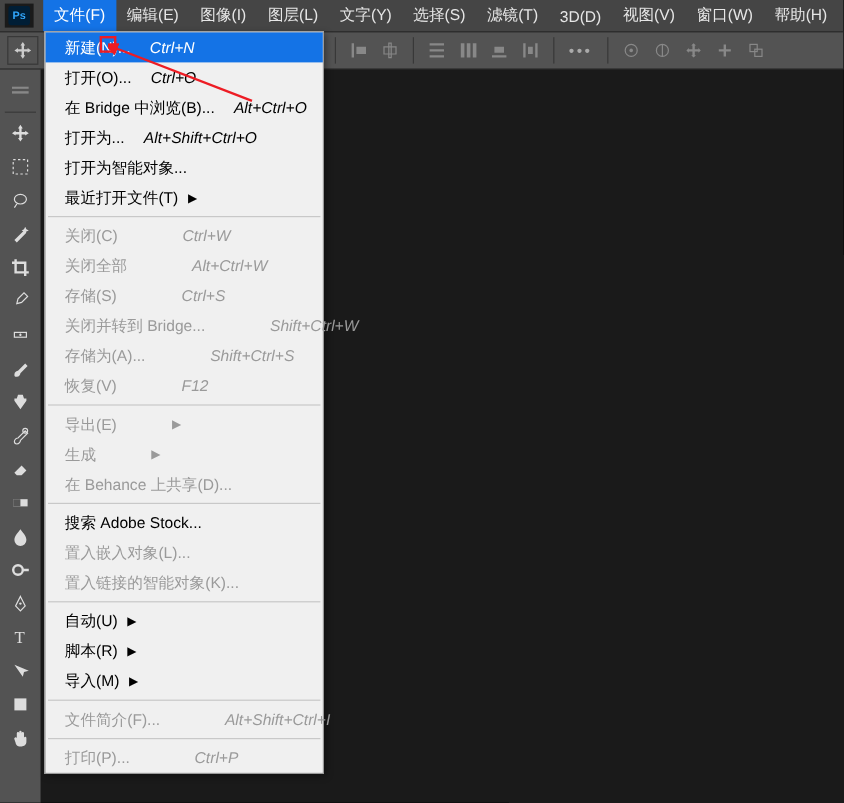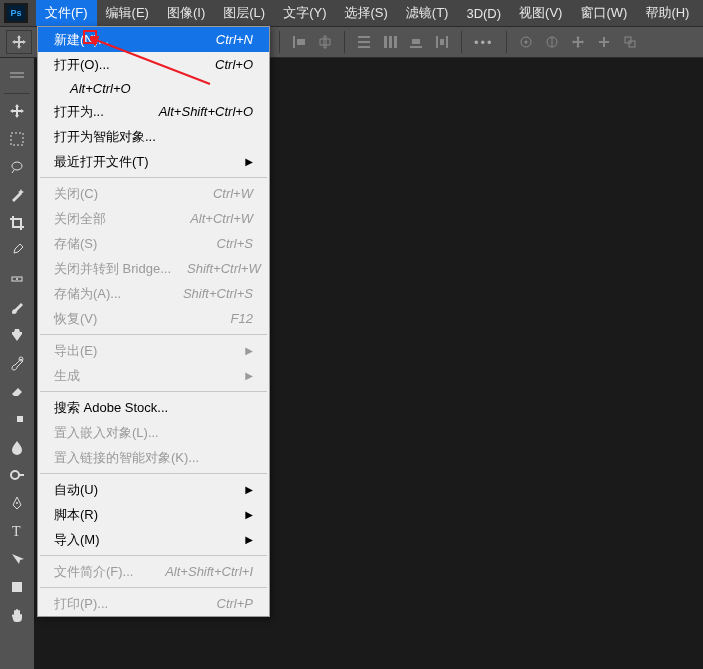--- a/index.html
+++ b/index.html
@@ -107,29 +107,28 @@
     background: #f0f0f0;
     border: 1px solid #9a9a9a;
     box-shadow: 2px 2px 6px rgba(0,0,0,.4);
     z-index: 100;
     color: #000;
     font-size: 13px;
   }
   .dd-item {
     padding: 3.5px 16px 3.5px 16px;
     display: flex;
-    justify-content: space-between;
     align-items: center;
     white-space: nowrap;
   }
   .dd-item.highlight {
     background: #1473e6;
     color: #fff;
   }
-  .dd-item.disabled { color: #9a9a9a; }
+  .dd-item.disabled { color: #9a9a9a; gap: 38px; }
   .dd-shortcut { padding-left: 16px; font-style: italic; }
   .dd-sep {
     height: 1px; background: #c8c8c8; margin: 3px 2px;
   }
   .dd-arrow {
     font-size: 10px; color: #000; margin-left: 8px;
   }
   .dd-item.disabled .dd-arrow { color: #9a9a9a; }
   
   .annot-box {
@@ -357,20 +356,21 @@
 <div class="dropdown">
   <div class="dd-item highlight">
     <span>新建(N)...</span>
     <span class="dd-shortcut">Ctrl+N</span>
   </div>
   <div class="dd-item">
     <span>打开(O)...</span>
     <span class="dd-shortcut">Ctrl+O</span>
   </div>
   <div class="dd-item">
+    <span>在 Bridge 中浏览(B)...</span>
     <span class="dd-shortcut">Alt+Ctrl+O</span>
   </div>
   <div class="dd-item">
     <span>打开为...</span>
     <span class="dd-shortcut">Alt+Shift+Ctrl+O</span>
   </div>
   <div class="dd-item">
     <span>打开为智能对象...</span>
     <span></span>
   </div>
@@ -404,20 +404,24 @@
     <span class="dd-shortcut">F12</span>
   </div>
   <div class="dd-sep"></div>
   <div class="dd-item disabled">
     <span>导出(E)</span>
     <span class="dd-arrow">▶</span>
   </div>
   <div class="dd-item disabled">
     <span>生成</span>
     <span class="dd-arrow">▶</span>
+  </div>
+  <div class="dd-item disabled">
+    <span>在 Behance 上共享(D)...</span>
+    <span></span>
   </div>
   <div class="dd-sep"></div>
   <div class="dd-item">
     <span>搜索 Adobe Stock...</span>
     <span></span>
   </div>
   <div class="dd-item disabled">
     <span>置入嵌入对象(L)...</span>
     <span></span>
   </div>

